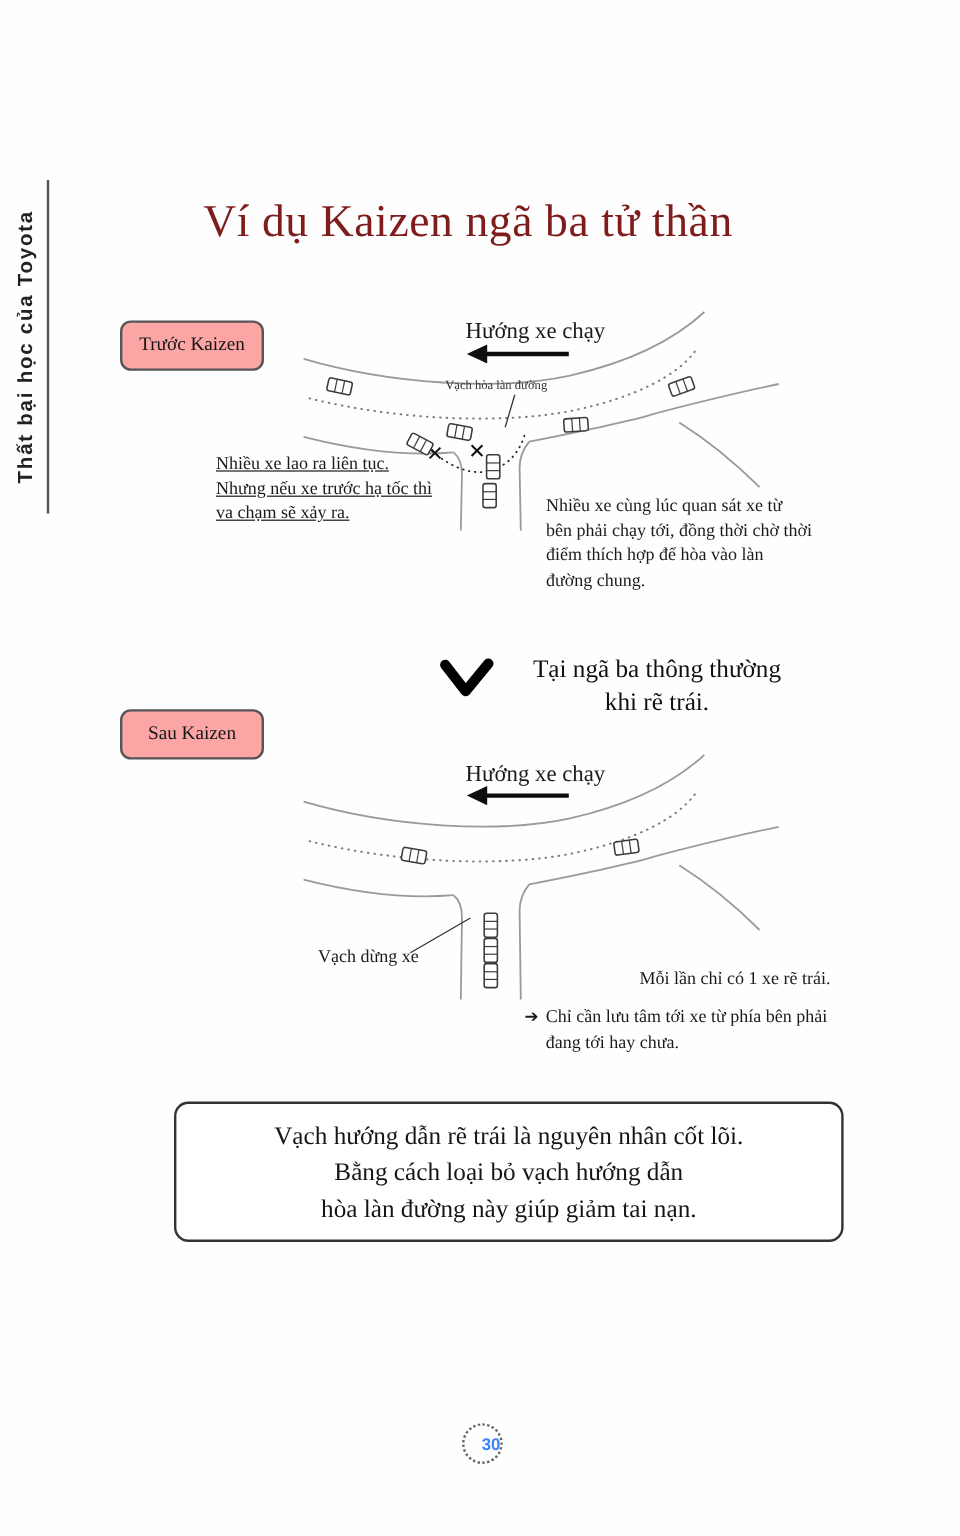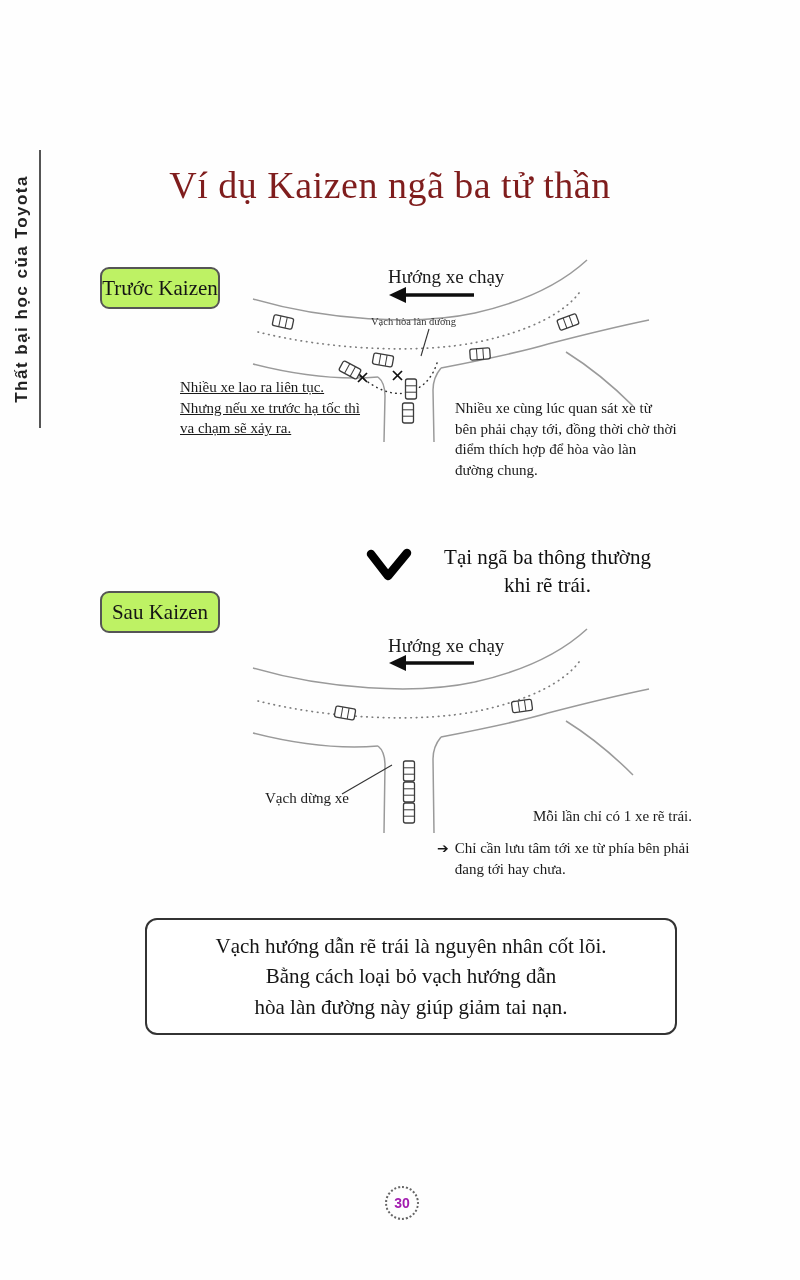--- a/index.html
+++ b/index.html
@@ -1,27 +1,27 @@
 <!DOCTYPE html>
 <html><head>
 <meta charset="utf-8">
 <style>
   html,body{margin:0;padding:0;background:#ffffff;}
   .page{position:relative;width:800px;height:1280px;background:#fefefe;font-family:"Liberation Serif","DejaVu Serif",serif;color:#151515;overflow:hidden;}
   .abs{position:absolute;}
   .sidebar-text{writing-mode:vertical-rl;transform:rotate(180deg);font-family:"Liberation Sans","DejaVu Sans",sans-serif;font-weight:bold;font-size:17px;letter-spacing:1.5px;color:#222;}
   .sidebar-rule{width:1.5px;background:#555;}
   .page-title{font-size:38px;text-align:center;letter-spacing:0.5px;color:#7f1d1d;}
-  .stage-box{border:2px solid #555;border-radius:9px;display:flex;align-items:center;justify-content:center;font-size:21px;background:#bef264;}
+  .stage-box{border:2px solid #555;border-radius:9px;display:flex;align-items:center;justify-content:center;font-size:16px;background:#fca5a5;}
   .note{font-size:15px;line-height:1.38;color:#1a1a1a;}
   .small-label{font-size:10.5px;color:#333;}
   .dir-label{font-size:19px;color:#1a1a1a;}
   .transition-text{font-size:21px;line-height:1.35;text-align:center;color:#101010;}
-  .conclusion-box{border:2.5px solid #333;border-radius:12px;text-align:center;font-size:21px;line-height:1.45;padding:11px 8px;background:#fff;}
-  .page-badge{width:30px;height:30px;border:2px dotted #666;border-radius:50%;display:flex;align-items:center;justify-content:center;font-family:"Liberation Sans","DejaVu Sans",sans-serif;font-weight:bold;font-size:14px;color:#a21caf;}
+  .conclusion-box{border:2.5px solid #333;border-radius:12px;text-align:center;font-size:21px;line-height:1.45;padding:11px 21px;background:#fff;}
+  .page-badge{width:30px;height:30px;border:2px dotted #666;border-radius:50%;display:flex;align-items:center;justify-content:flex-end;font-family:"Liberation Sans","DejaVu Sans",sans-serif;font-weight:bold;font-size:14px;color:#3b82f6;}
   .bullet-note{display:flex;gap:6px;font-size:15px;line-height:1.4;color:#1a1a1a;}
   .bullet-arrow{font-family:"DejaVu Sans",sans-serif;font-size:14px;font-weight:bold;flex:0 0 auto;padding-top:1px;}
   svg{display:block;overflow:visible;}
   .road{stroke:#9a9a9a;stroke-width:1.5;fill:none;}
   .dotlane{stroke:#7d7d7d;stroke-width:1.7;fill:none;stroke-dasharray:0.5 5;stroke-linecap:round;}
   .guide{stroke:#2e2e2e;stroke-width:1.5;fill:none;stroke-dasharray:0.6 4.4;stroke-linecap:round;}
   .ptr{stroke:#333;stroke-width:1.1;fill:none;}
   .arrowline{stroke:#0e0e0e;stroke-width:3.6;fill:none;}
   .xmark{stroke:#111;stroke-width:1.7;}
   .carbody{fill:#fff;stroke:#3c3c3c;stroke-width:1.3;}
@@ -85,21 +85,21 @@
     <use href="#carA" transform="translate(181,139) rotate(90)"></use>
     <use href="#carA" transform="translate(178,163) rotate(90)"></use>
     <use href="#carA" transform="translate(250,104) rotate(-4)"></use>
     <use href="#carA" transform="translate(338,72) rotate(-20)"></use>
   </svg>
 
   <div class="abs dir-label" style="left:388px;top:266px;">Hướng xe chạy</div>
   <div class="abs small-label" style="left:371px;top:316px;text-align:right;">Vạch hòa làn đường</div>
 
   <div class="abs note" style="left:180px;top:377px;width:180px;text-decoration:underline;">Nhiều xe lao ra liên tục. Nhưng nếu xe trước hạ tốc thì va chạm sẽ xảy ra.</div>
-  <div class="abs note" style="left:455px;top:398px;width:222px;">Nhiều xe cùng lúc quan sát xe từ bên phải chạy tới, đồng thời chờ thời điểm thích hợp để hòa vào làn đường chung.</div>
+  <div class="abs note" style="left:455px;top:412px;width:222px;">Nhiều xe cùng lúc quan sát xe từ bên phải chạy tới, đồng thời chờ thời điểm thích hợp để hòa vào làn đường chung.</div>
 
   <svg class="abs" style="left:366px;top:550px;" width="46" height="34" viewBox="0 0 46 34">
     <path d="M 5,4 L 22,26 L 41,3" fill="none" stroke="#000" stroke-width="8.5" stroke-linecap="round" stroke-linejoin="round"></path>
   </svg>
   <div class="abs transition-text" style="left:420px;top:543px;width:255px;">
     <div>Tại ngã ba thông thường</div>
     <div>khi rẽ trái.</div>
   </div>
 
   <div class="abs stage-box" style="left:100px;top:591px;width:116px;height:38px;">

